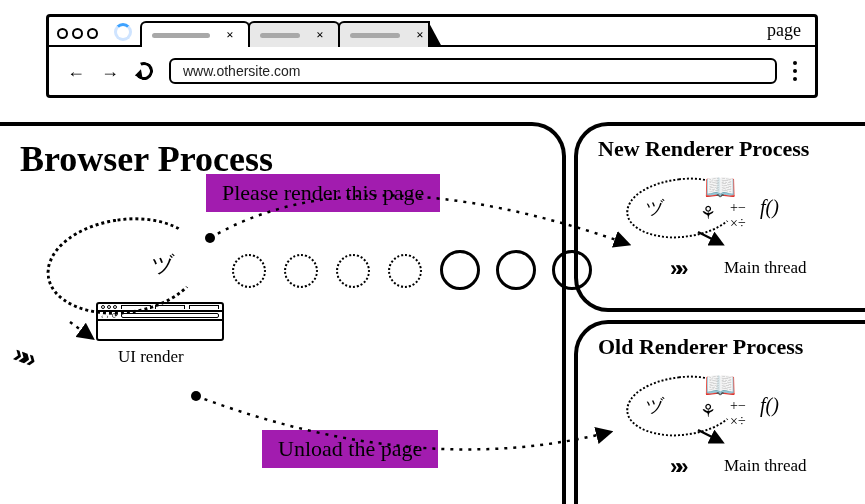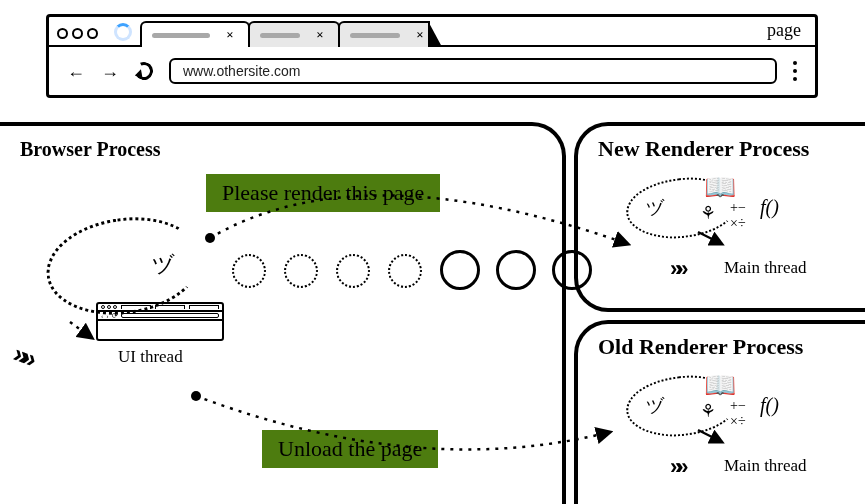--- a/index.html
+++ b/index.html
@@ -93,26 +93,26 @@
     left:574px; top:122px; width:300px; height:190px;
     border-right:none;
     border-top-left-radius:34px; border-bottom-left-radius:34px;
   }
   .proc.oldr {
     left:574px; top:320px; width:300px; height:190px;
     border-right:none; border-bottom:none;
     border-top-left-radius:34px;
   }
   .proc h2 {
-    margin:12px 0 0 30px; font-size:20px; font-weight:600;
+    margin:12px 0 0 30px; font-size:36px; font-weight:600;
   }
   .proc.newr h2, .proc.oldr h2 { font-size:22px; margin:10px 0 0 20px; }
 
   .label-bubble {
-    background:#4d7c0f; padding:6px 16px; font-size:22px;
+    background:#a21caf; padding:6px 16px; font-size:22px;
   }
 
   
   .mini-browser {
     border:2.5px solid #000; border-radius:3px; background:#fff;
   }
   .mini-browser .row1{height:8px;border-bottom:2px solid #000;display:flex;align-items:center;gap:2px;padding:0 3px;}
   .mini-browser .row1 span{width:4px;height:4px;border:1px solid #000;border-radius:50%}
   .mini-browser .row1 .t{flex:1;height:4px;border:1px solid #000;border-bottom:none;margin-left:2px}
   .mini-browser .row2{height:9px;border-bottom:2px solid #000;display:flex;align-items:center;gap:3px;padding:0 3px;}
@@ -206,21 +206,21 @@
       </div>
     <div class="row2">
         <span class="n">‹</span>
         <span class="n">›</span>
         <span class="n">⟳</span>
         <div class="u"></div>
       </div>
     <div class="body"></div>
   </div>
 </div>
-<div class="thread-label abs" style="left:118px; top:347px;">UI thread</div>
+<div class="thread-label abs" style="left:118px; top:347px;">UI render</div>
 <div class="chevrons abs" style="left:14px; top:340px; transform:rotate(20deg);">»»</div>
 
 <div class="face abs" style="left:152px; top:250px; font-size:22px;">ヅ</div>
 
 <div class="abs" style="left:46px; top:218px; width:156px; height:96px; border:3px dotted #000; border-radius:50%; border-right-color:transparent; transform:rotate(-8deg);"></div>
 
 <div class="step abs" style="left:232px; top:254px;"></div>
 <div class="step abs" style="left:284px; top:254px;"></div>
 <div class="step abs" style="left:336px; top:254px;"></div>
 <div class="step abs" style="left:388px; top:254px;"></div>

